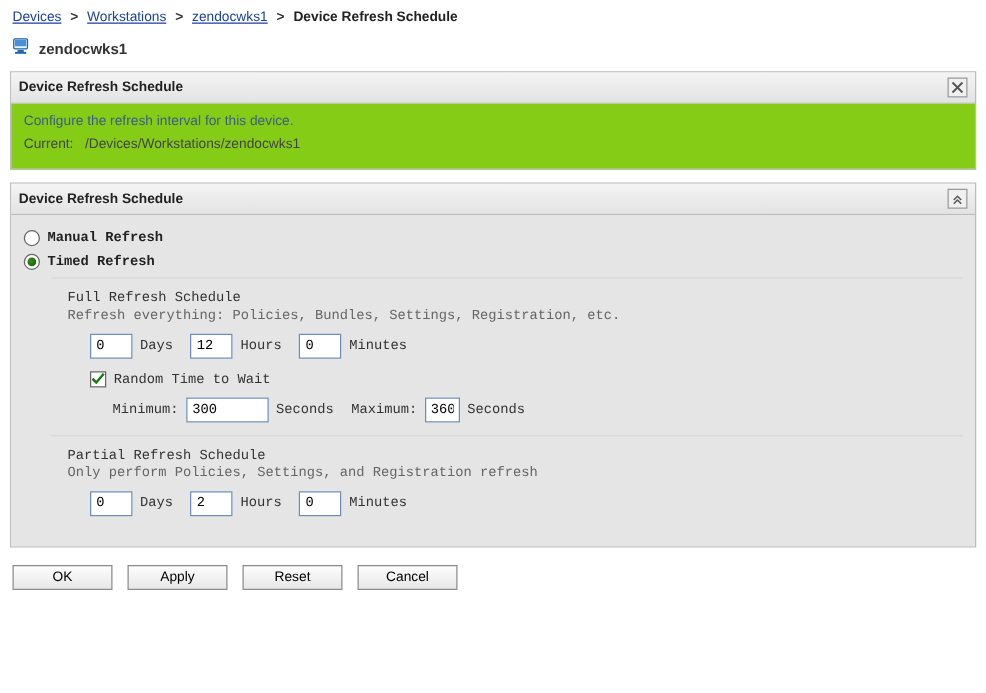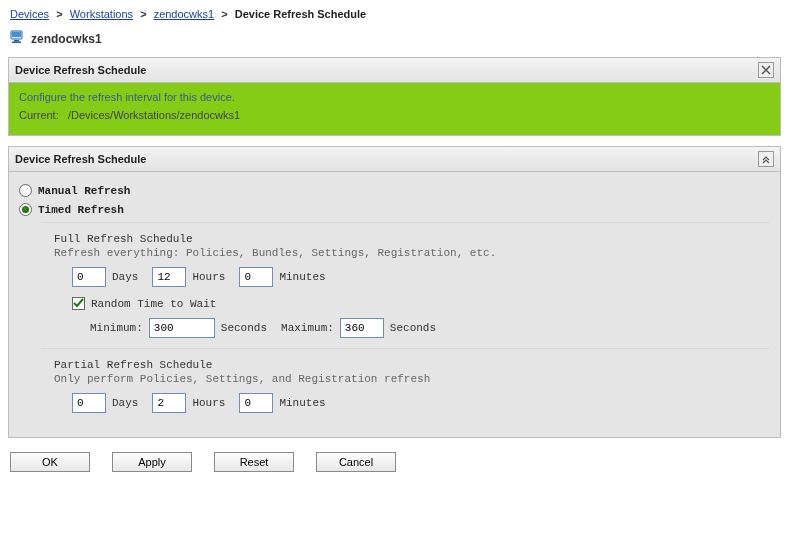--- a/index.html
+++ b/index.html
@@ -75,21 +75,21 @@
   .unit { color:#333; margin-right: 8px; }
   .checkbox {
     width: 13px; height: 13px; border:1px solid #666; background:#fff;
     display:inline-flex; align-items:center; justify-content:center;
     margin-right: 6px; cursor:pointer;
   }
   .checkbox.checked { background:#fff; }
   .checkbox.checked svg { display:block; }
   .checkbox svg { display:none; }
   .check-row { display:flex; align-items:flex-end; margin: 6px 0 8px 18px; }
-  .buttons { margin-top: 14px; display:flex; gap: 22px; padding-left: 2px; }
+  .buttons { margin-top: 14px; display:flex; gap: 12px; padding-left: 2px; }
   .btn {
     min-width: 80px; height: 20px;
     border: 1px solid #8a8a8a;
     background: linear-gradient(#fdfdfd,#e7e7e7);
     font-family: inherit; font-size: 11px;
     cursor: pointer;
   }
 </style>
 </head>
 <body>
@@ -176,21 +176,21 @@
               <path d="M1 5 L4 8 L10 1" fill="none" stroke="#1a7a12" stroke-width="2"></path>
             </svg>
         </span>
         <span>Random Time to Wait</span>
       </div>
       <div class="field-row" style="margin-left:36px">
         <span>Minimum:</span>
         <input class="num-input" style="width: 66px;" value="300">
         <span class="unit">Seconds</span>
         <span>Maximum:</span>
-        <input class="num-input" style="width: 44px;" value="360">
+        <input class="num-input" style="width: 28px;" value="360">
         <span class="unit">Seconds</span>
       </div>
     </div>
 
     <div class="hr"></div>
 
     <div class="section">
       <div class="section-title">Partial Refresh Schedule</div>
       <div class="section-sub">Only perform Policies, Settings, and Registration refresh</div>
       <div class="field-row">

